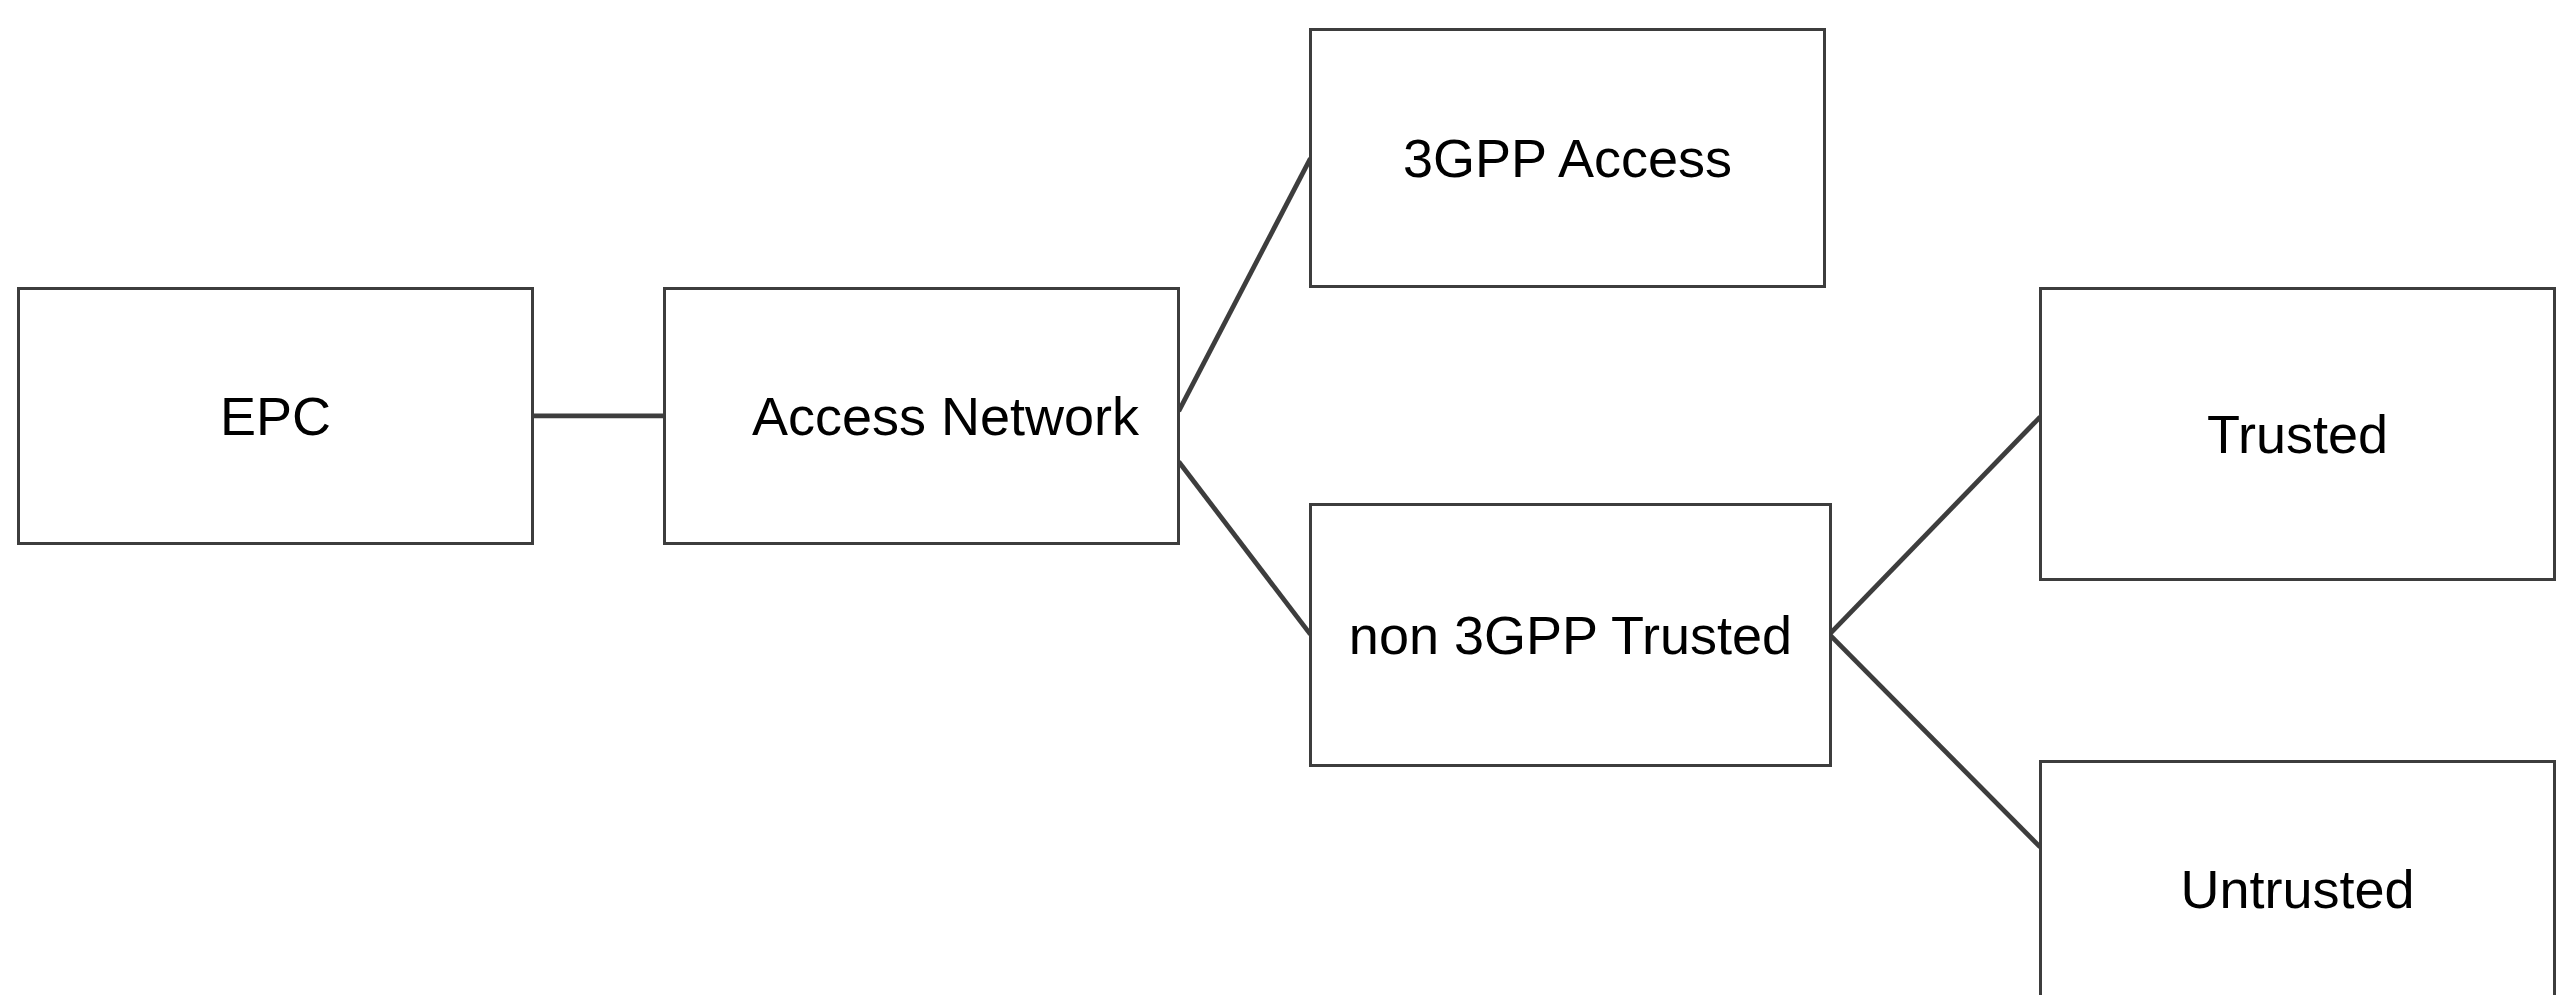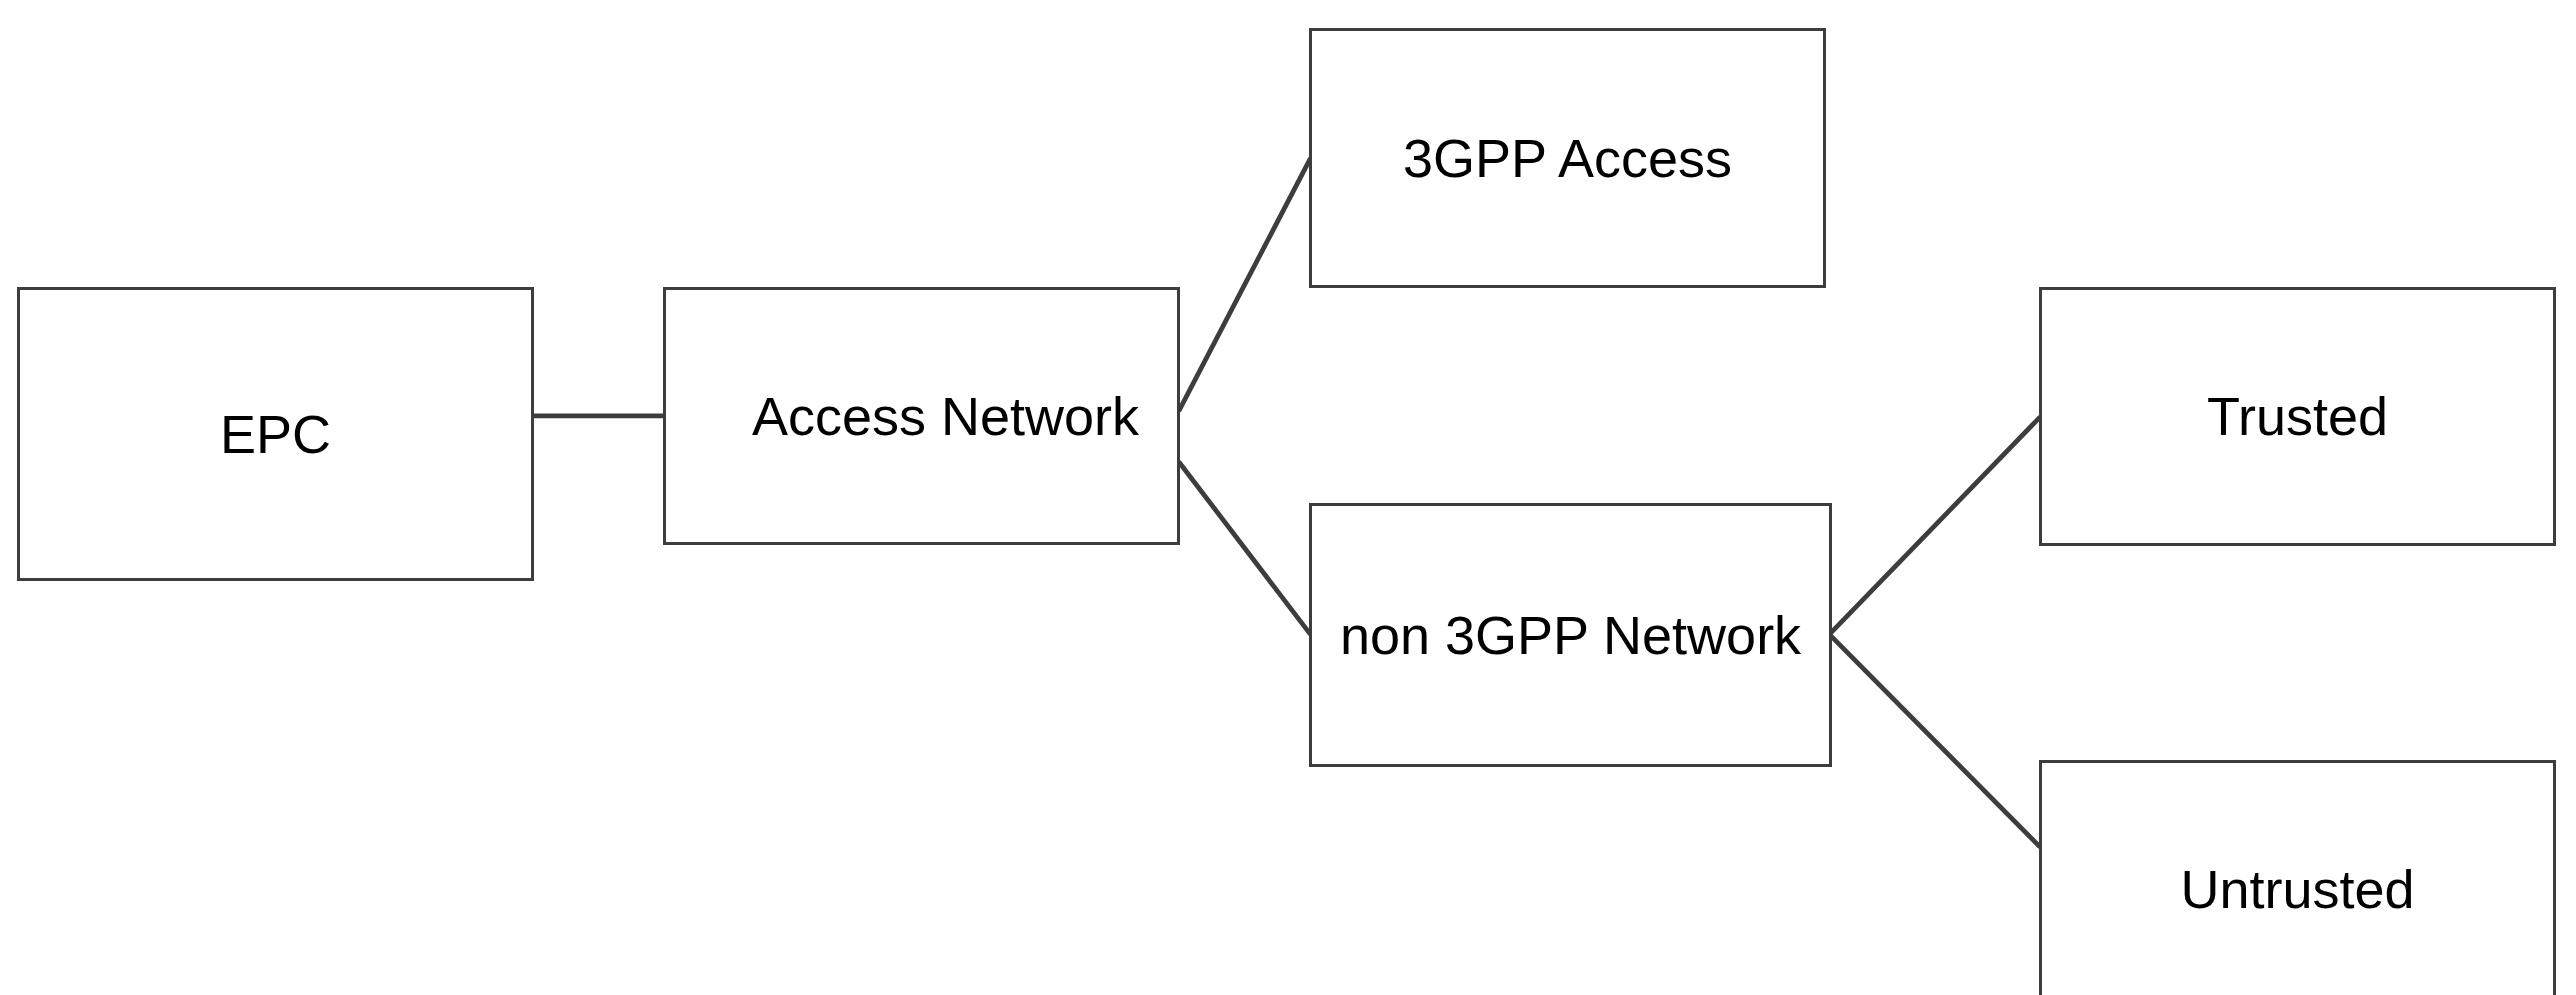--- a/index.html
+++ b/index.html
@@ -50,37 +50,37 @@
 <div id="canvas">
 
   <svg id="edge-layer" viewBox="0 0 2699 1043" xmlns="http://www.w3.org/2000/svg">
     <line x1="558" y1="436" x2="697" y2="436" stroke="#3d3d3d"></line>
     <line x1="1235" y1="431" x2="1373" y2="166" stroke="#3d3d3d"></line>
     <line x1="1235" y1="484" x2="1373" y2="665" stroke="#3d3d3d"></line>
     <line x1="1917" y1="665" x2="2138" y2="437" stroke="#3d3d3d"></line>
     <line x1="1917" y1="665" x2="2138" y2="888" stroke="#3d3d3d"></line>
   </svg>
 
-  <div class="node" style="left: 17px; top: 287px; width: 517px; height: 294px; background: rgb(255, 255, 255); border-color: rgb(61, 61, 61);">
+  <div class="node" style="left: 17px; top: 287px; width: 517px; height: 258px; background: rgb(255, 255, 255); border-color: rgb(61, 61, 61);">
     <span class="node-label" style="color: rgb(0, 0, 0);">EPC</span>
   </div>
 
   <div class="node" style="left: 663px; top: 287px; width: 517px; height: 258px; background: rgb(255, 255, 255); border-color: rgb(61, 61, 61); padding-left: 48px;">
     <span class="node-label" style="color: rgb(0, 0, 0);">Access Network</span>
   </div>
 
   <div class="node" style="left: 1309px; top: 28px; width: 517px; height: 260px; background: rgb(255, 255, 255); border-color: rgb(61, 61, 61);">
     <span class="node-label" style="color: rgb(0, 0, 0);">3GPP Access</span>
   </div>
 
   <div class="node" style="left: 1309px; top: 503px; width: 523px; height: 264px; background: rgb(255, 255, 255); border-color: rgb(61, 61, 61);">
-    <span class="node-label" style="color: rgb(0, 0, 0);">non 3GPP Network</span>
+    <span class="node-label" style="color: rgb(0, 0, 0);">non 3GPP Trusted</span>
   </div>
 
-  <div class="node" style="left: 2039px; top: 287px; width: 517px; height: 259px; background: rgb(255, 255, 255); border-color: rgb(61, 61, 61);">
+  <div class="node" style="left: 2039px; top: 287px; width: 517px; height: 294px; background: rgb(255, 255, 255); border-color: rgb(61, 61, 61);">
     <span class="node-label" style="color: rgb(0, 0, 0);">Trusted</span>
   </div>
 
   <div class="node" style="left: 2039px; top: 760px; width: 517px; height: 259px; background: rgb(255, 255, 255); border-color: rgb(61, 61, 61);">
     <span class="node-label" style="color: rgb(0, 0, 0);">Untrusted</span>
   </div>
 
 </div>
 
 

